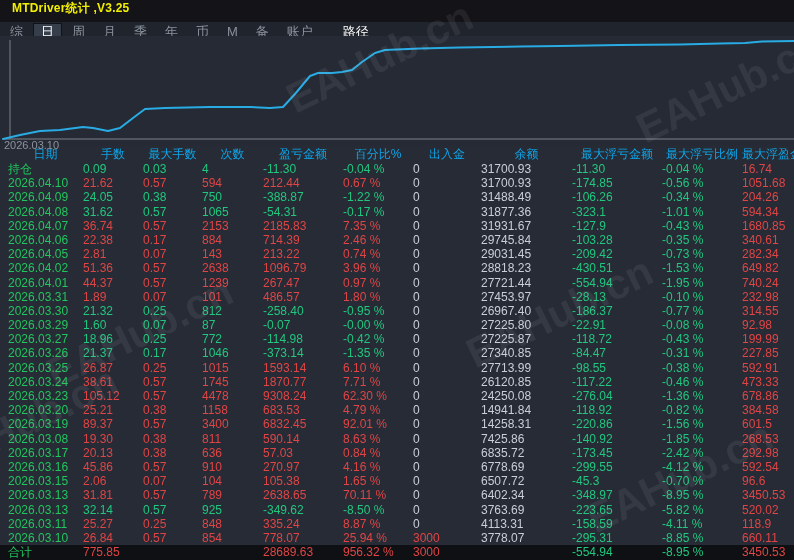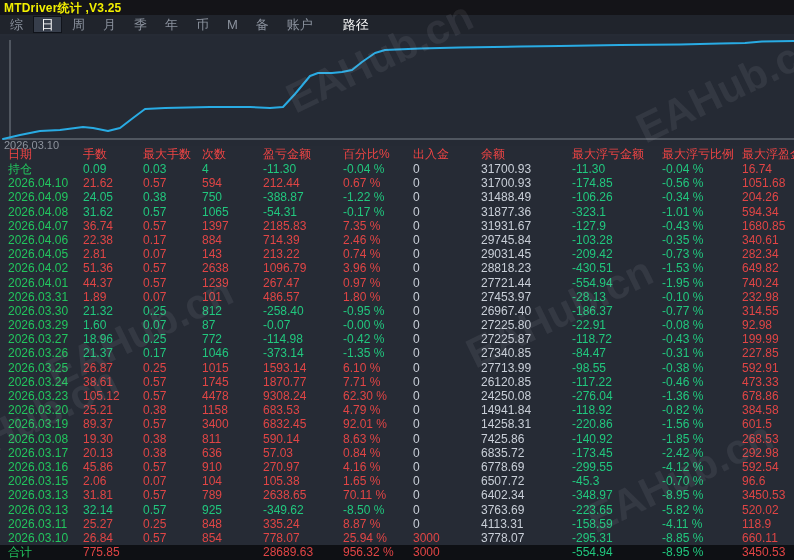--- a/index.html
+++ b/index.html
@@ -4,22 +4,22 @@
 <style>
   html,body{margin:0;padding:0;}
   body{
     width:794px;height:560px;position:relative;overflow:hidden;
     background:#262b35;
     font-family:"Liberation Sans", sans-serif;
     -webkit-font-smoothing:antialiased;
   }
   
   .titlebar{
-    height:15px;background:#141418;color:#f2ef00;
-    font-size:12px;font-weight:bold;line-height:17px;padding-left:4px;
+    height:22px;background:#141418;color:#f2ef00;
+    font-size:12px;font-weight:bold;line-height:17px;padding-left:12px;
     letter-spacing:.2px;
   }
   
   .menubar{
     height:19px;background:#20242c;display:flex;align-items:center;
     font-size:13px;color:#8a919d;
   }
   .menubar .tab{
     padding:0 8px;height:17px;line-height:17px;margin-left:2px;cursor:default;
   }
@@ -41,21 +41,21 @@
     transform:rotate(-26deg);transform-origin:0 100%;
     pointer-events:none;white-space:nowrap;z-index:2;
   }
   
   .table{position:absolute;top:146px;left:0;width:794px;}
   .trow{
     display:grid;
     grid-template-columns:83px 60px 59px 61px 80px 70px 68px 91px 90px 80px 1fr;
     height:14.2px;line-height:14.2px;font-size:12px;white-space:nowrap;overflow:hidden;
   }
-  .trow.header{height:16px;line-height:16px;color:#ef4444;}
+  .trow.header{height:16px;line-height:16px;color:#0ea5e9;text-align:center;}
   .trow.total{background:#0e1014;height:25px;line-height:15px;}
   .cell{overflow:hidden;}
   .cell:first-child{padding-left:8px;}
   .c-r{color:#e04545;}
   .c-g{color:#21c77e;}
   .c-w{color:#c9cfd8;}
   .c-date{color:#22c55e;}
 </style>
 </head>
 <body>
@@ -160,21 +160,21 @@
         <span class="cell c-w">0</span>
         <span class="cell c-w">31877.36</span>
         <span class="cell c-g">-323.1</span>
         <span class="cell c-g">-1.01 %</span>
         <span class="cell c-r">594.34</span>
       </div>
       <div class="trow">
         <span class="cell c-date">2026.04.07</span>
         <span class="cell c-r">36.74</span>
         <span class="cell c-r">0.57</span>
-        <span class="cell c-r">1397</span>
+        <span class="cell c-r">2153</span>
         <span class="cell c-r">2185.83</span>
         <span class="cell c-r">7.35 %</span>
         <span class="cell c-w">0</span>
         <span class="cell c-w">31931.67</span>
         <span class="cell c-g">-127.9</span>
         <span class="cell c-g">-0.43 %</span>
         <span class="cell c-r">1680.85</span>
       </div>
       <div class="trow">
         <span class="cell c-date">2026.04.06</span>

